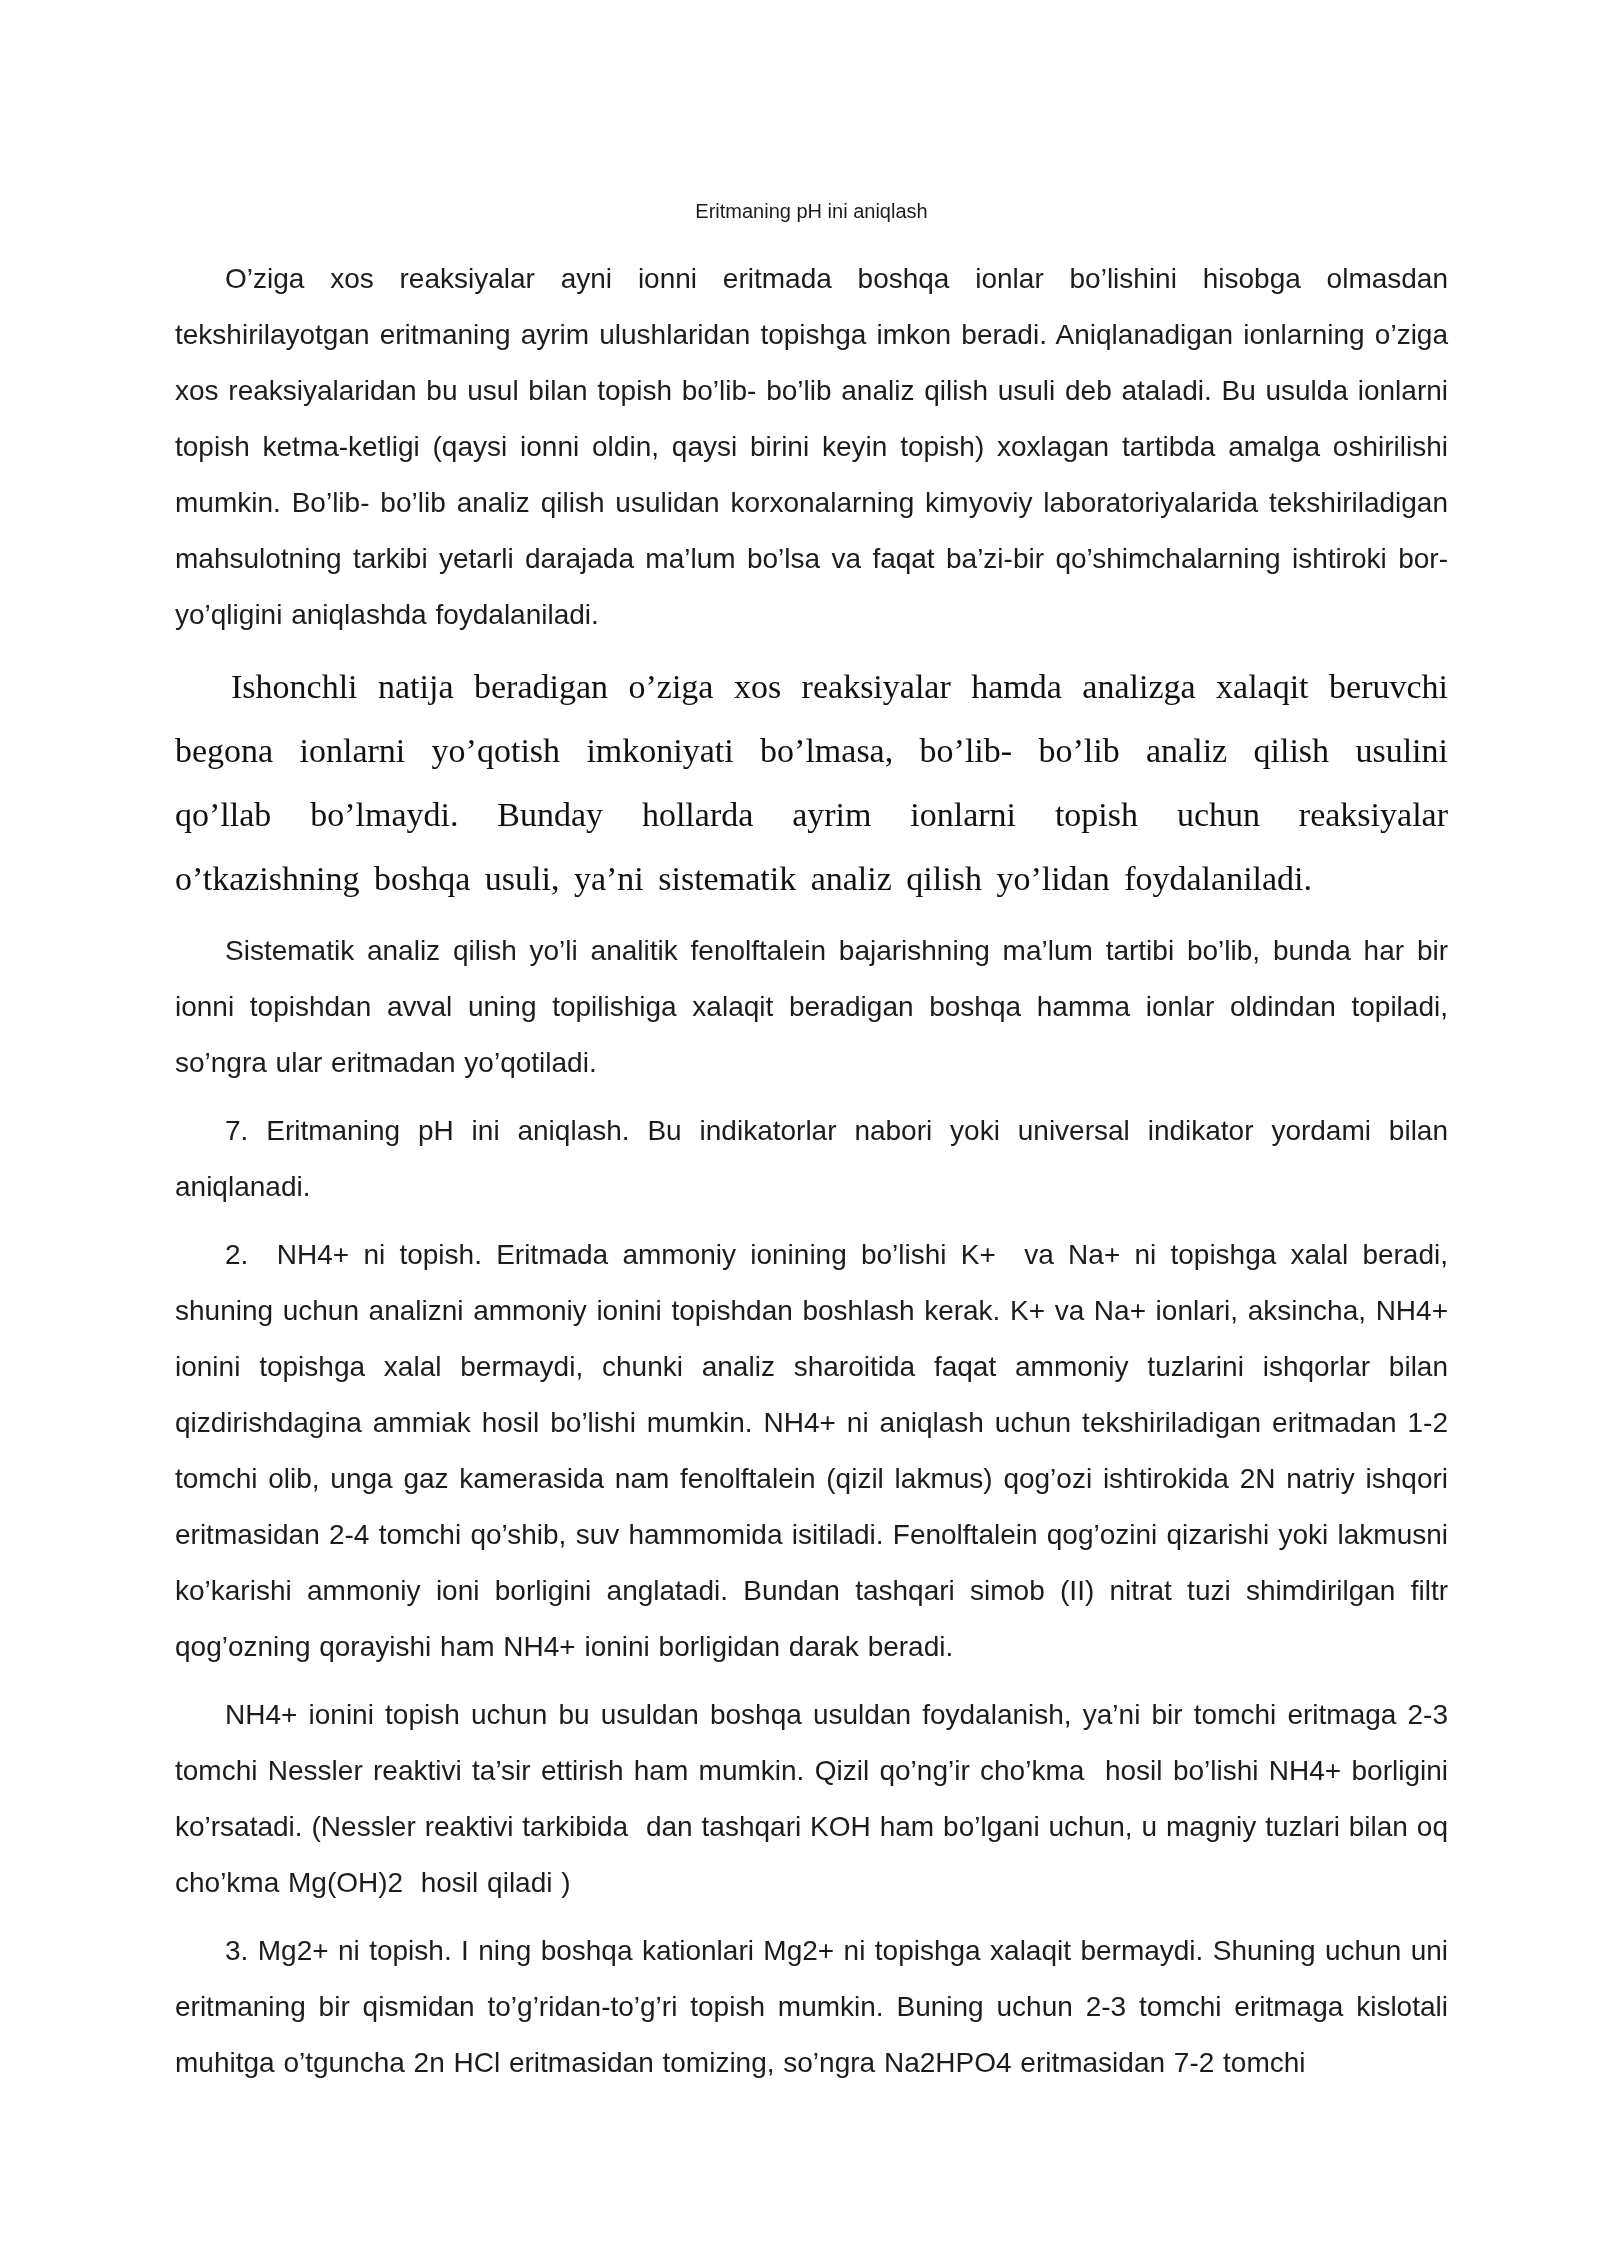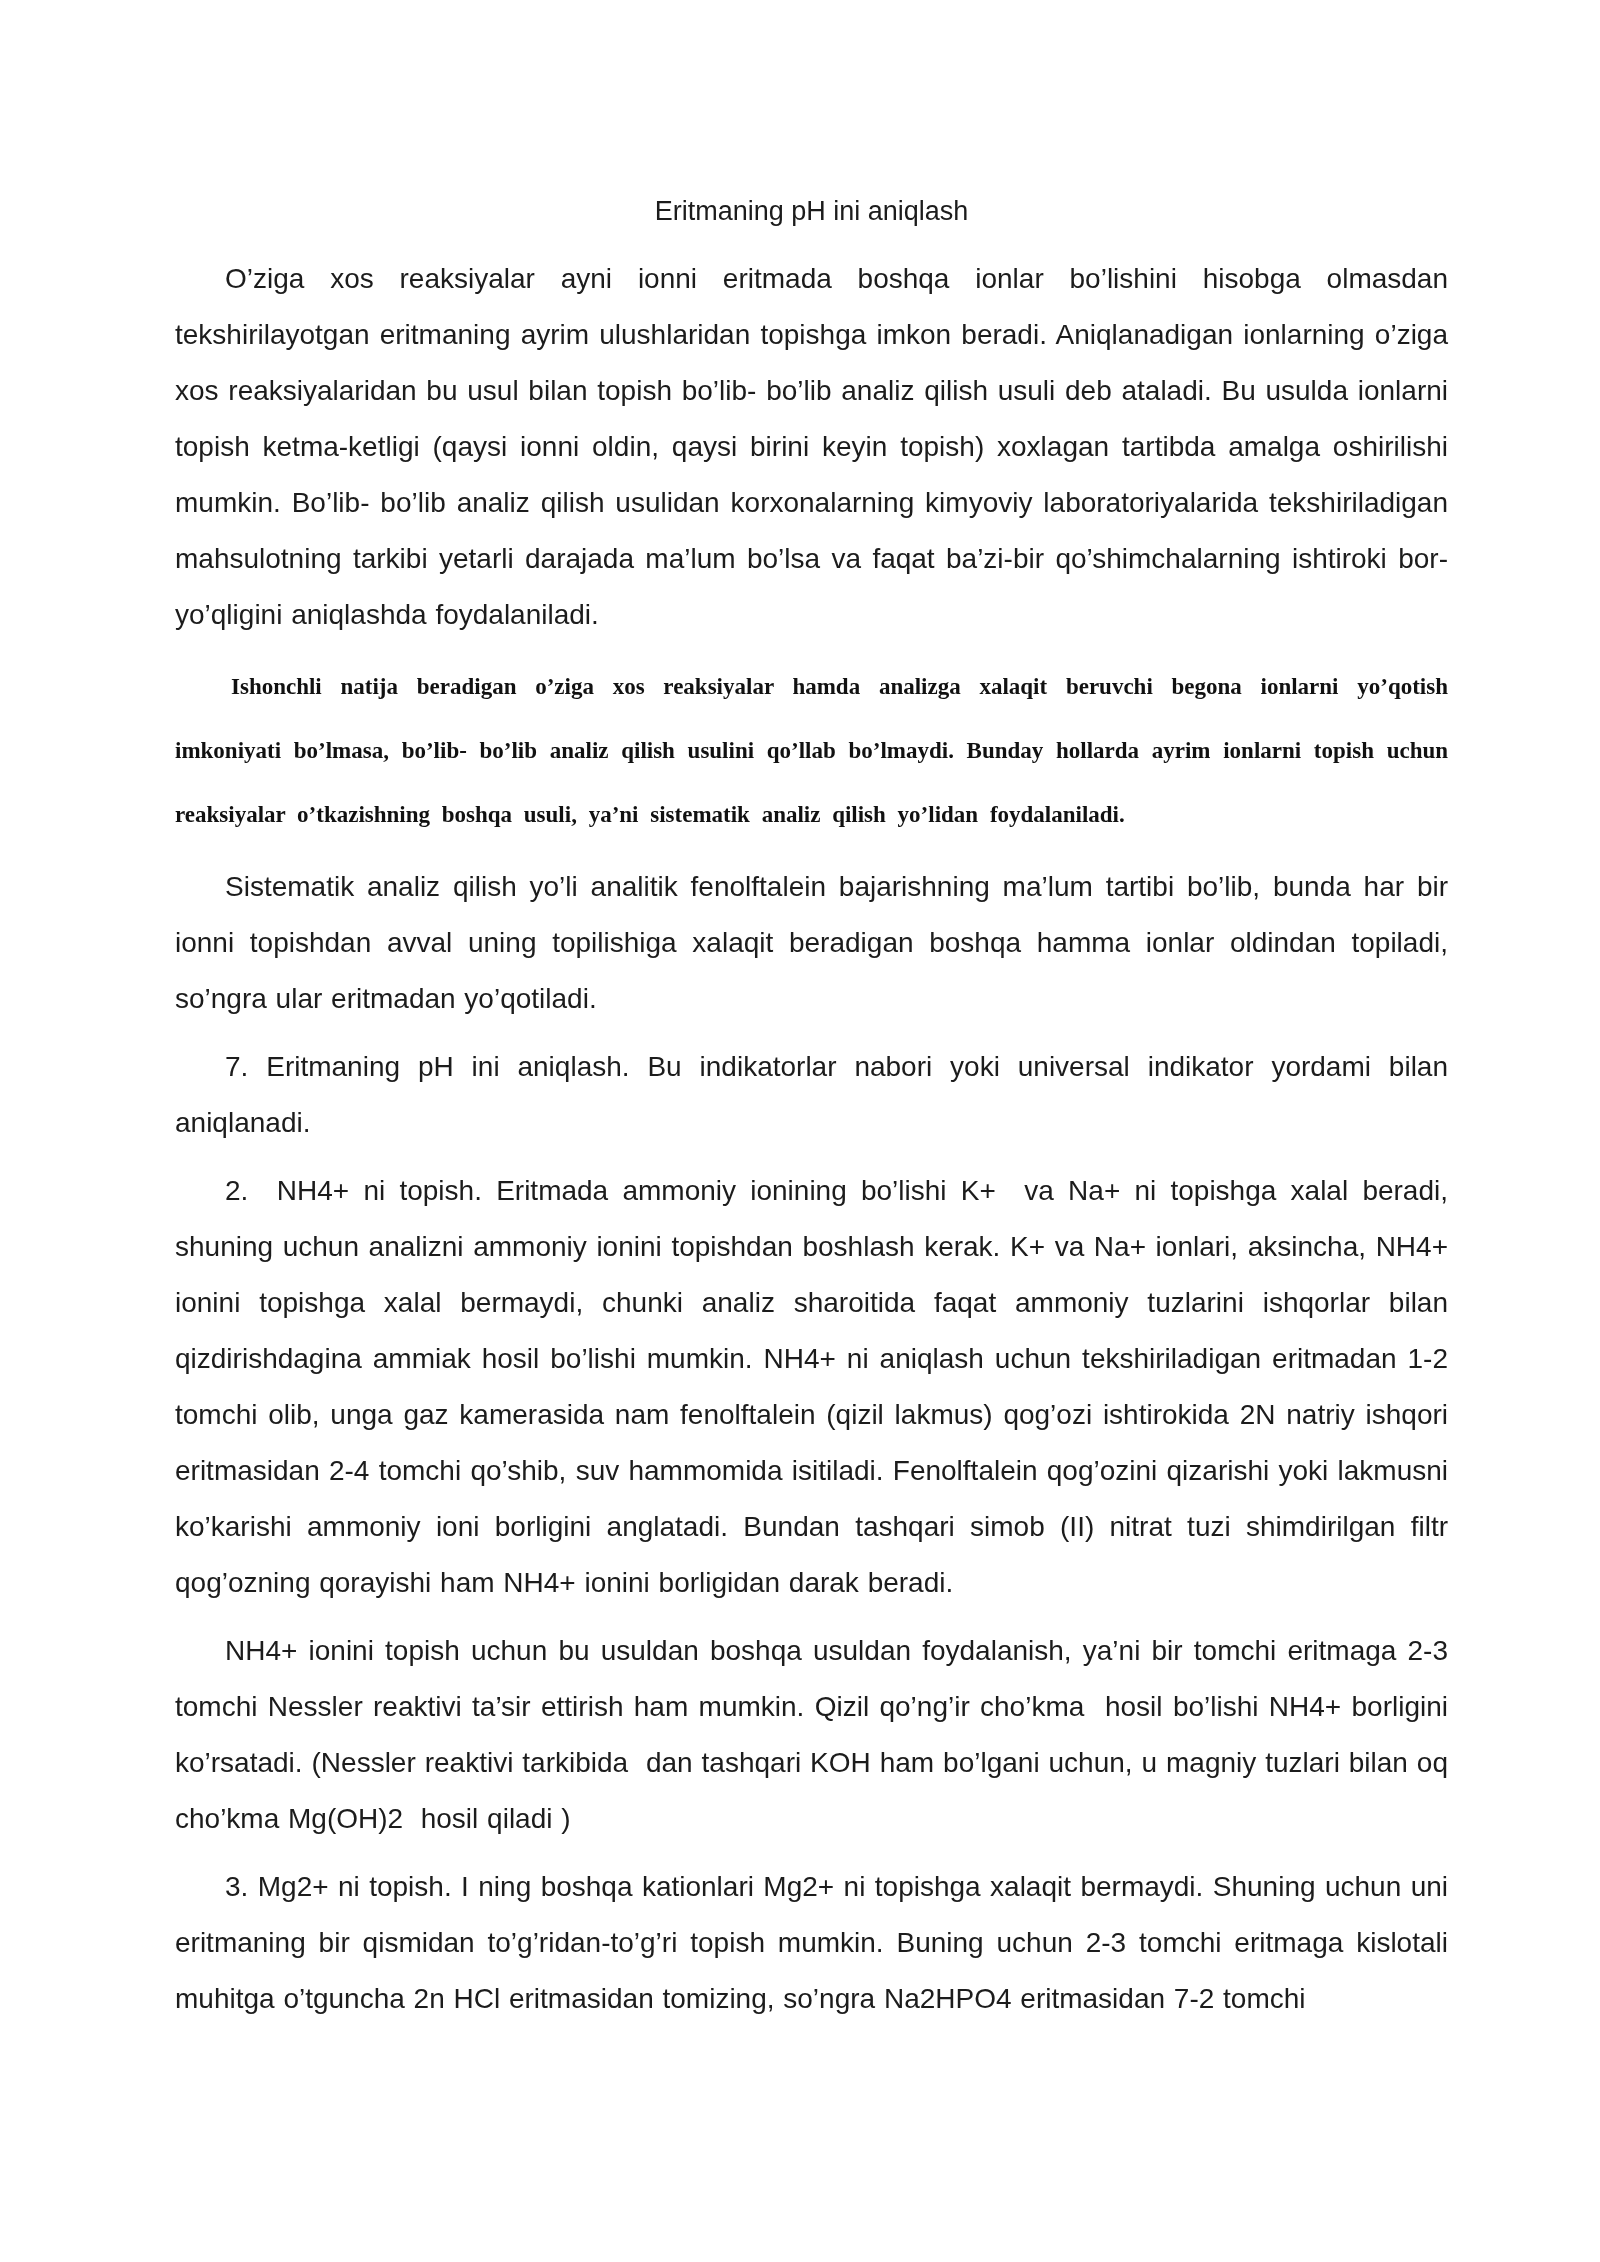--- a/index.html
+++ b/index.html
@@ -13,36 +13,36 @@
     height: 2262px;
     background: #ffffff;
     box-sizing: border-box;
     padding: 183px 140px 0 163px;
     overflow: hidden;
     color: #1c1c1c;
     font-family: "Liberation Sans", sans-serif;
   }
   .doc-title {
     text-align: center;
-    font-size: 27px;
+    font-size: 20px;
     line-height: 56px;
     white-space: nowrap;
   }
   .para {
     font-size: 28px;
     line-height: 56px;
     text-align: justify;
     text-indent: 50px;
     margin: 12px;
     word-spacing: 1px;
   }
   .para.bold-serif {
     font-family: "Liberation Serif", serif;
-    font-weight: bold;
-    font-size: 23px;
+    font-weight: normal;
+    font-size: 34px;
     line-height: 64px;
     text-indent: 56px;
     word-spacing: 6px;
     color: #111111;
   }
 </style>
 </head>
 <body>
 
 <div class="page">

